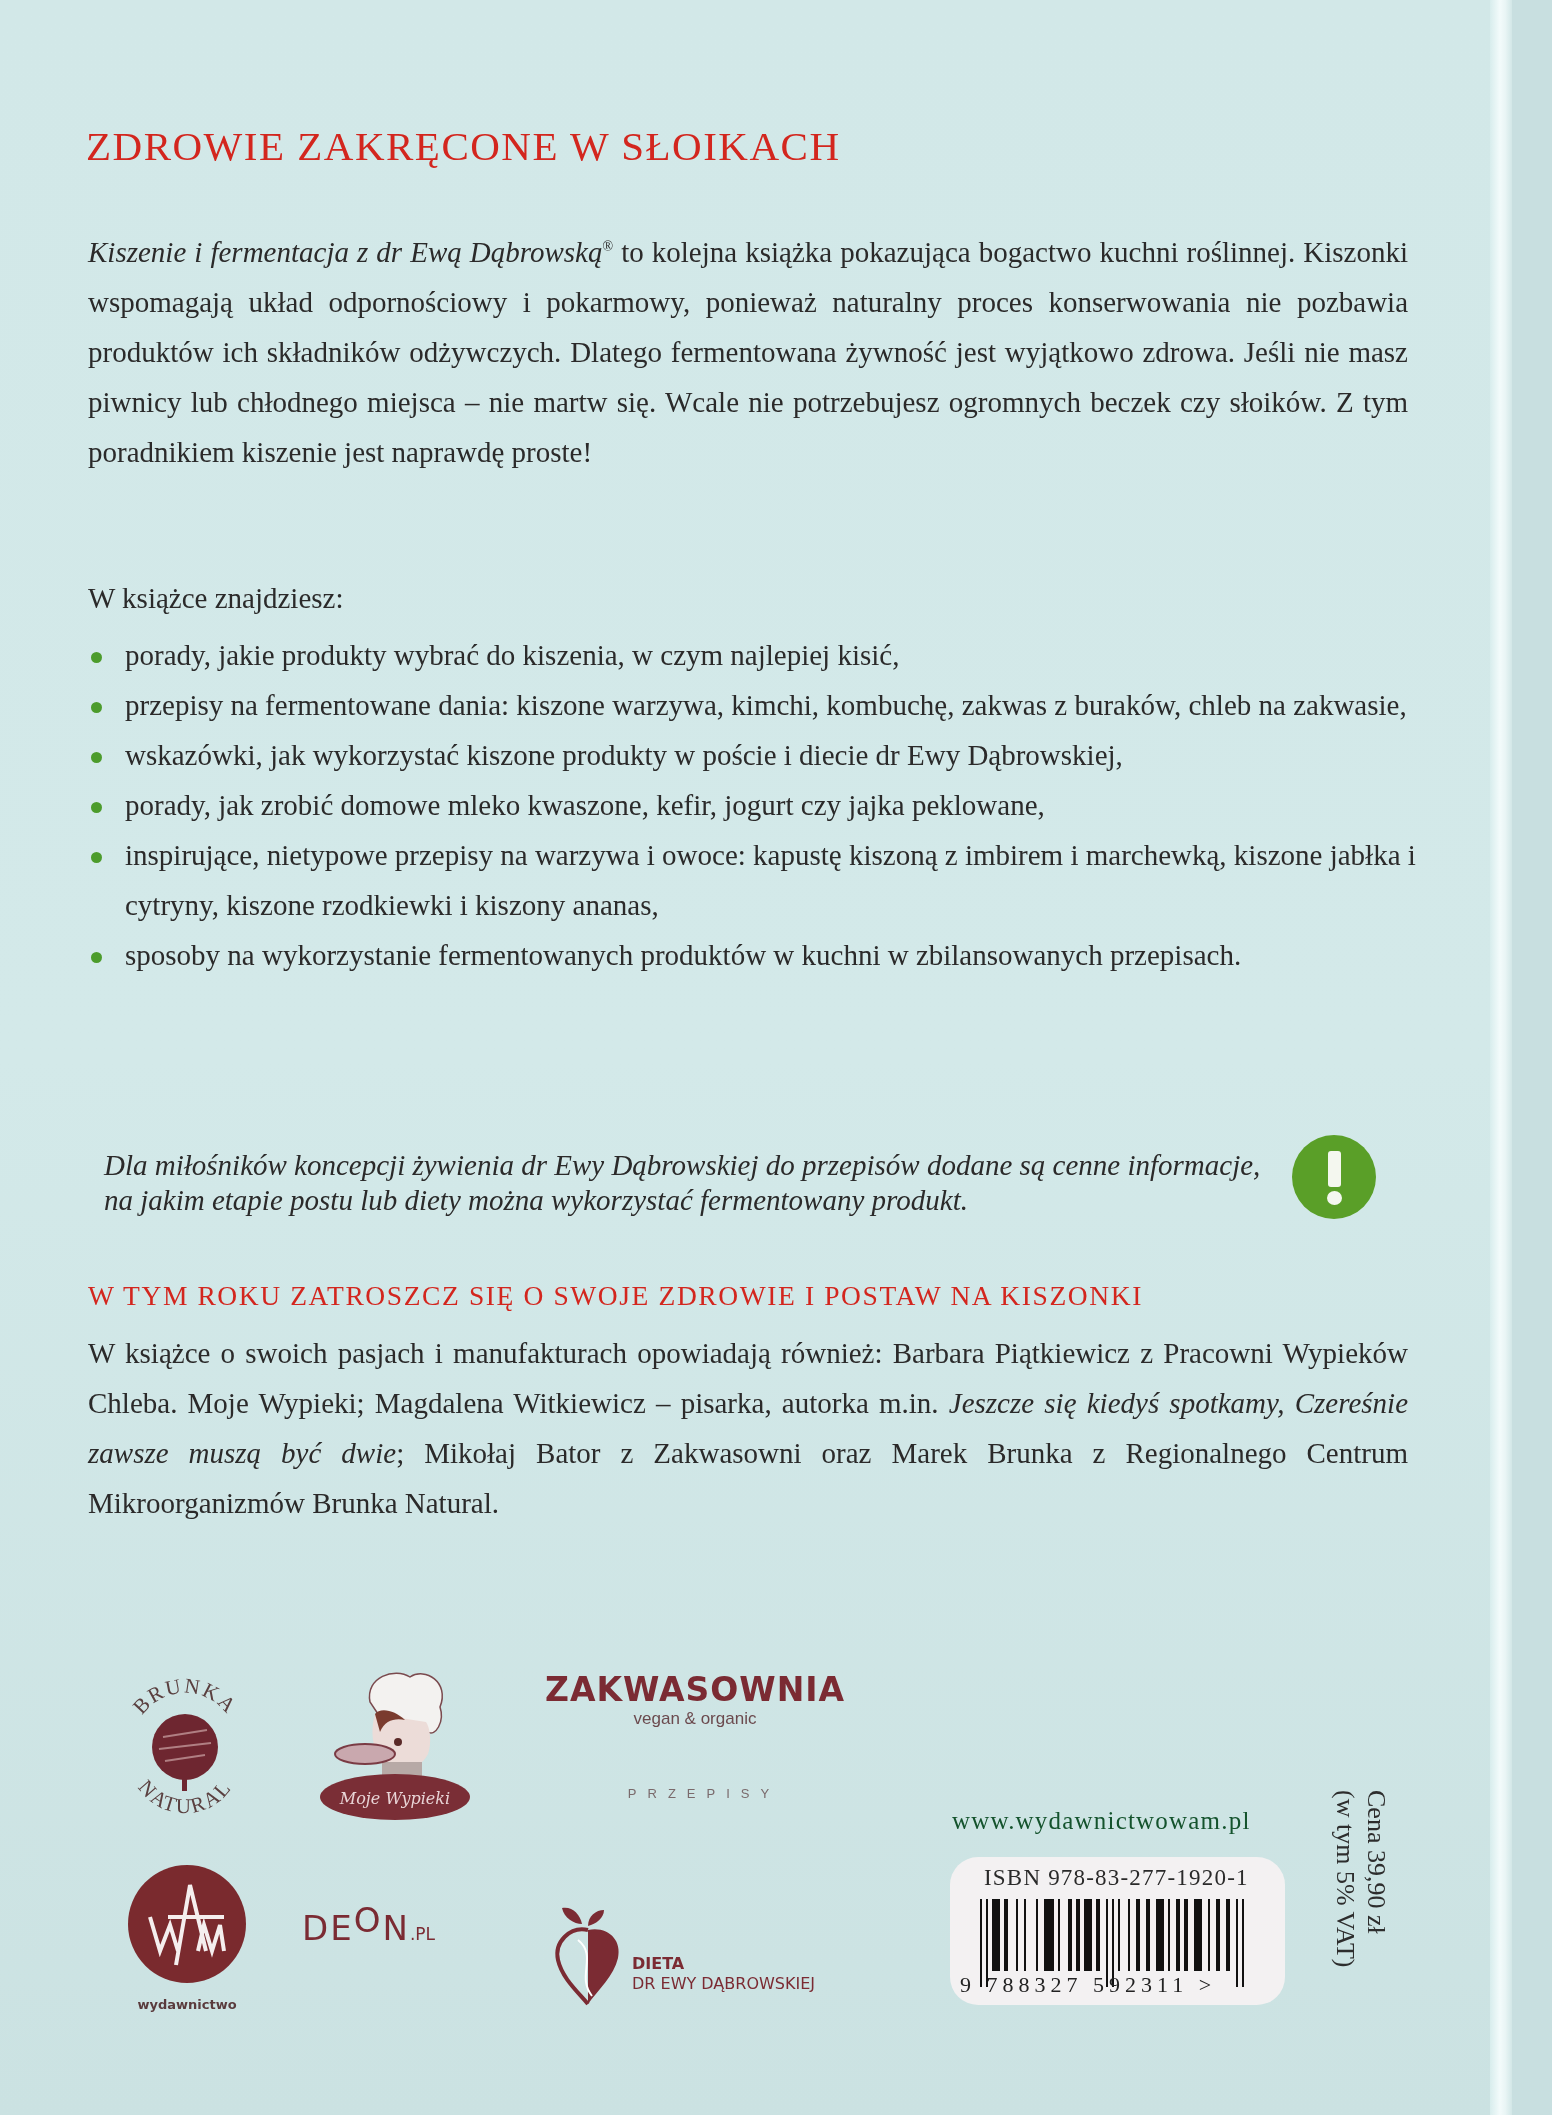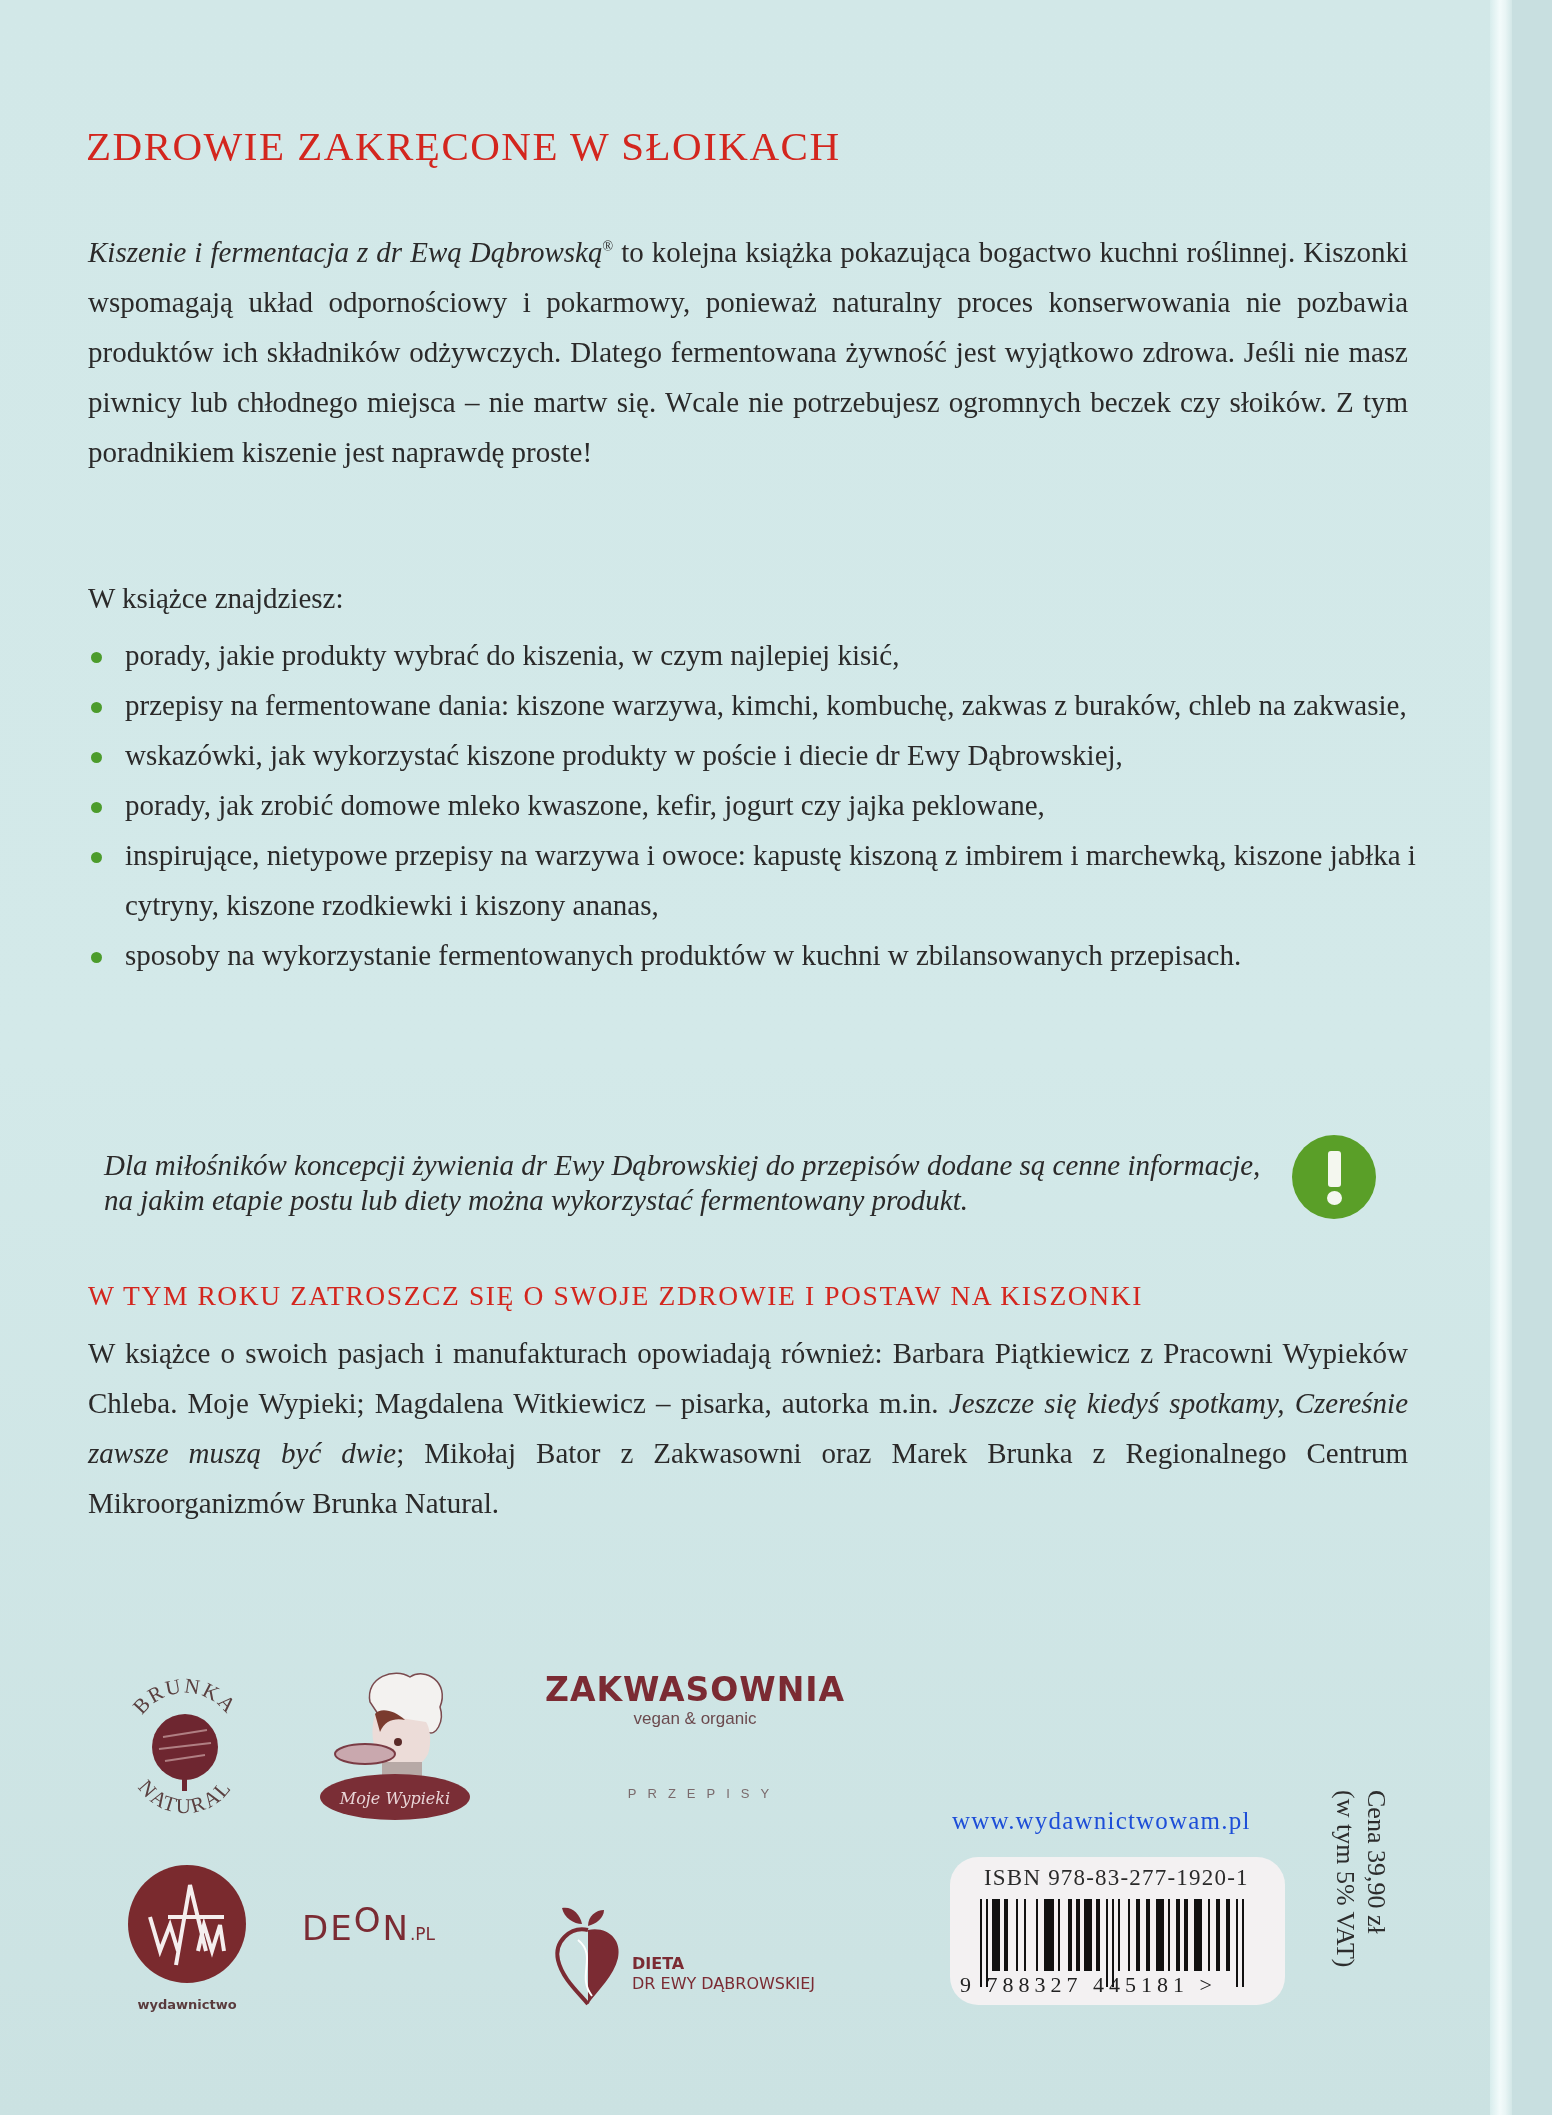--- a/index.html
+++ b/index.html
@@ -81,21 +81,21 @@
   .wam { left: 122px; top: 1865px; width: 130px; text-align: center; }
   .wam .circle { width: 118px; height: 118px; margin: 0 auto; border-radius: 50%; background: #7a2a2e; position: relative; }
   .wam .label { font-family: "DejaVu Sans", sans-serif; font-weight: bold; font-size: 13px; color: #5a3b3d; margin-top: 14px; }
   .deon { left: 302px; top: 1908px; font-family: "DejaVu Sans", sans-serif; font-size: 34px; letter-spacing: 2px; color: #7b2b33; }
   .deon .pl { font-size: 17px; letter-spacing: 0; }
   .dieta { left: 548px; top: 1900px; width: 330px; height: 110px; }
   .dieta .txt { position: absolute; left: 84px; top: 54px; font-family: "DejaVu Sans", sans-serif; font-size: 16px; line-height: 20px; color: #7b2b33; }
   .dieta .txt b { font-weight: bold; }
 
   
-  .url { position: absolute; left: 952px; top: 1807px; font-size: 25px; letter-spacing: 1.2px; color: #1d4ed8; white-space: nowrap; }
+  .url { position: absolute; left: 952px; top: 1807px; font-size: 25px; letter-spacing: 1.2px; color: #14532d; white-space: nowrap; }
   .barcode-box {
     position: absolute; left: 950px; top: 1857px; width: 335px; height: 148px;
     background: #f3f1f2;
     border-radius: 28px;
   }
   .isbn { position: absolute; left: 34px; top: 8px; font-size: 23px; letter-spacing: 1.2px; color: #2a2a2a; white-space: nowrap; }
   .bars { position: absolute; left: 30px; top: 42px; width: 275px; height: 88px; }
   .digits { position: absolute; left: 10px; top: 115px; font-size: 22px; letter-spacing: 5px; color: #222; white-space: nowrap; }
   .price {
     position: absolute; left: 1318px; top: 1790px; width: 80px; height: 220px;
@@ -227,19 +227,19 @@
         <rect x="196" y="0" width="4" height="72"></rect>
       <rect x="204" y="0" width="4" height="72"></rect>
         <rect x="214" y="0" width="8" height="72"></rect>
       <rect x="228" y="0" width="2" height="72"></rect>
         <rect x="236" y="0" width="4" height="72"></rect>
       <rect x="246" y="0" width="4" height="72"></rect>
         <rect x="256" y="0" width="2" height="88"></rect>
       <rect x="262" y="0" width="2" height="88"></rect>
     </g>
   </svg>
-  <div class="digits"><span>9</span>&nbsp;<span>788327</span>&nbsp;<span>445181</span>&nbsp;<span>&gt;</span></div>
+  <div class="digits"><span>9</span>&nbsp;<span>788327</span>&nbsp;<span>592311</span>&nbsp;<span>&gt;</span></div>
 </div>
 
 <div class="price">
   <div class="line l1">Cena 39,90 zł</div>
   <div class="line l2">(w tym 5% VAT)</div>
 </div>
 
 </body></html>

